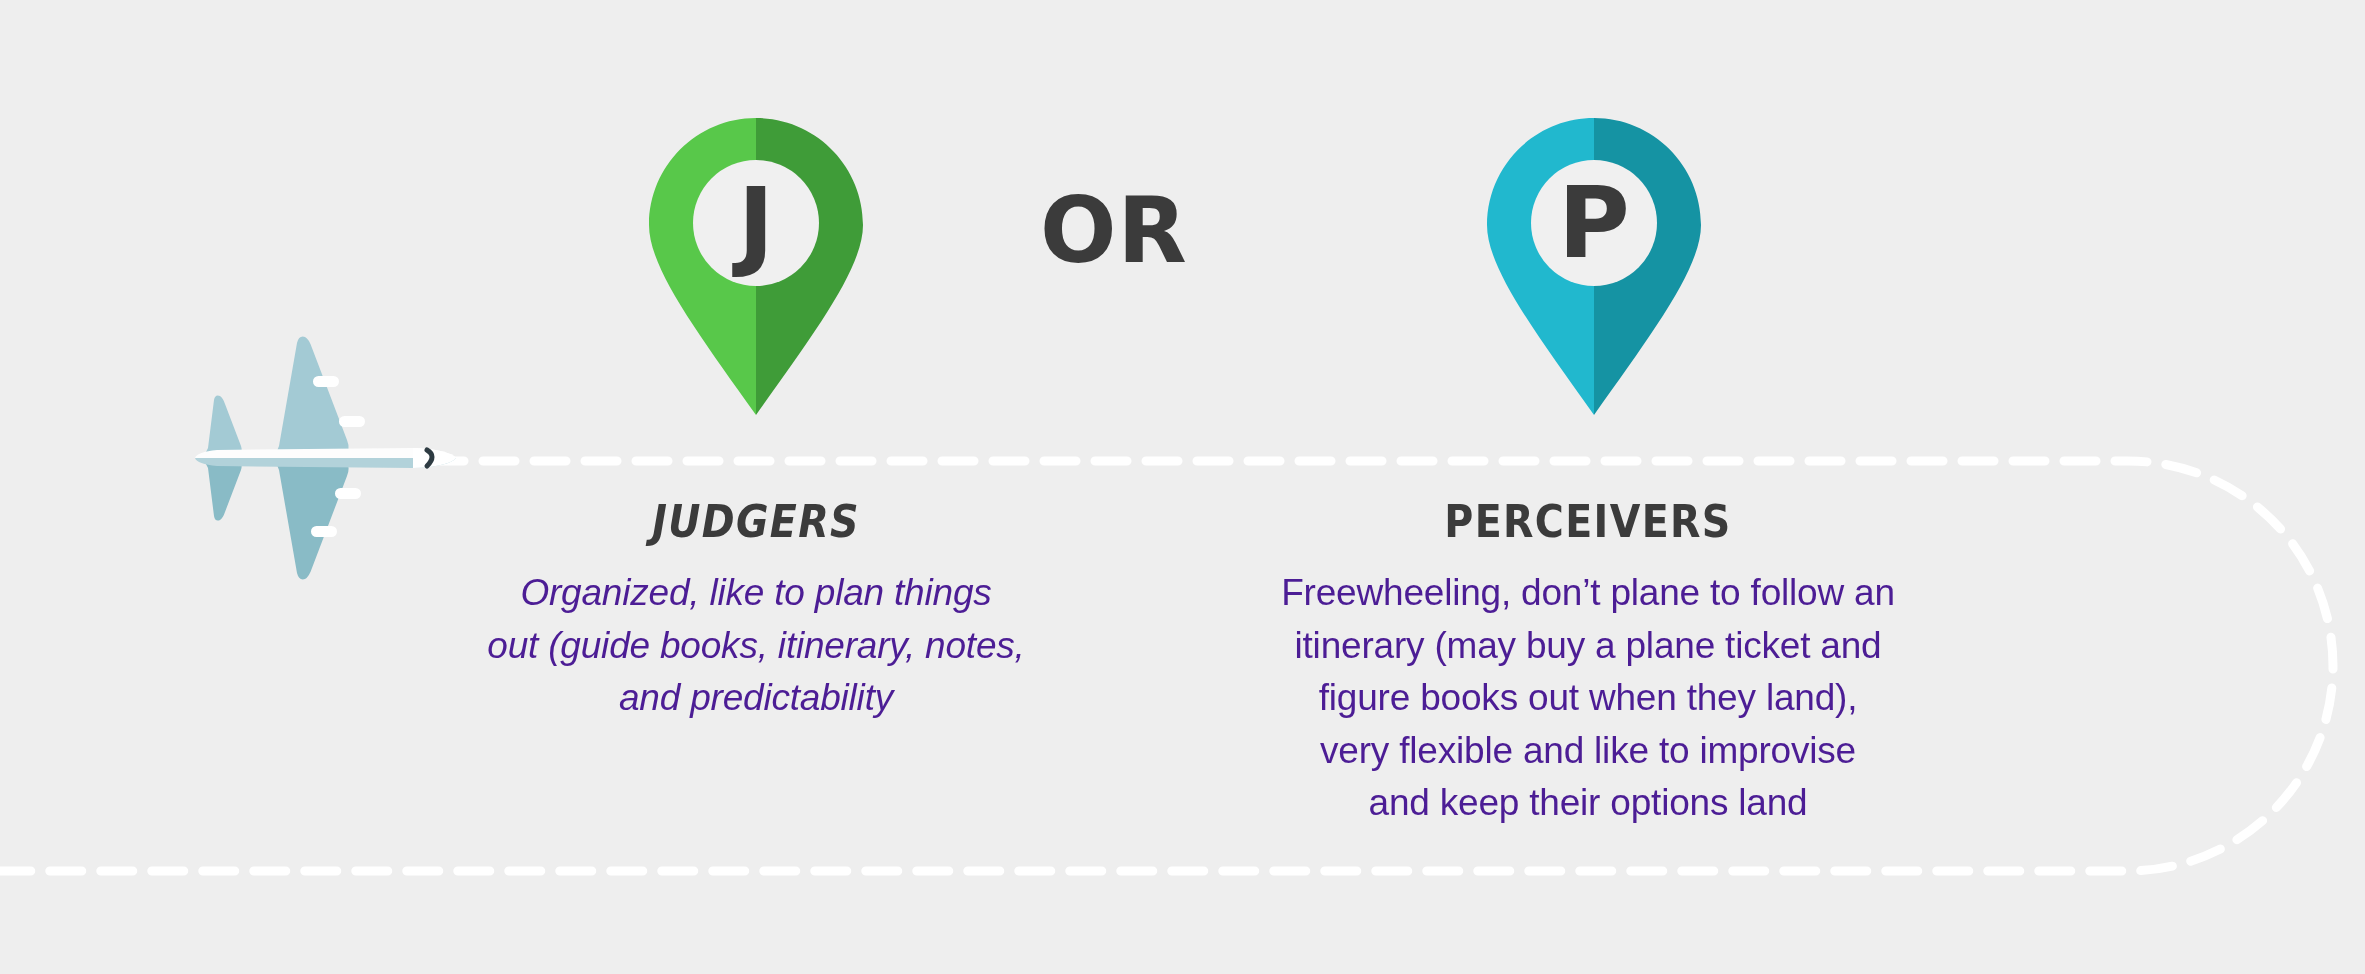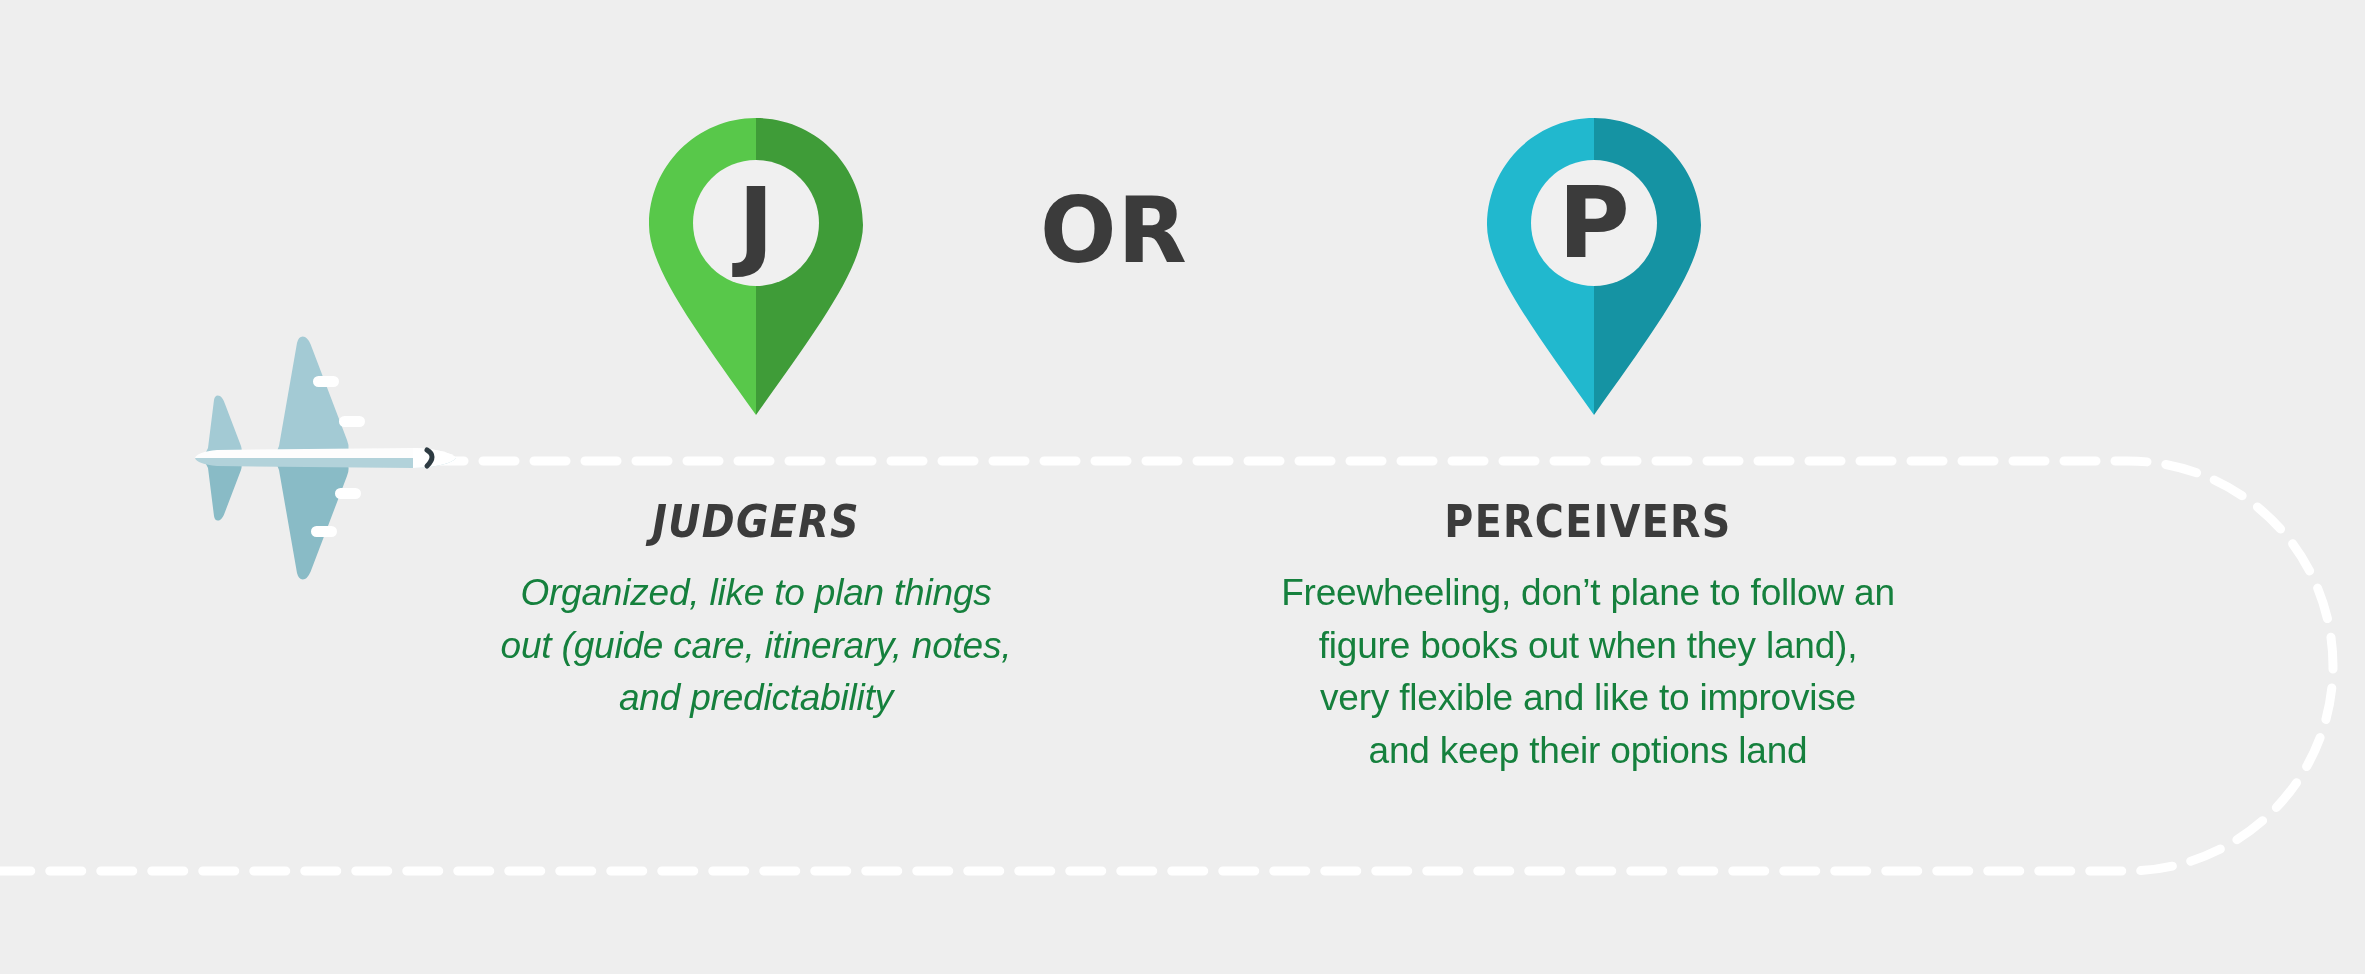--- a/index.html
+++ b/index.html
@@ -89,21 +89,21 @@
     color: #3b3b3b;
     margin: 0 0 22px 0;
     line-height: 1.05;
     transform: scaleX(0.88);
     transform-origin: center center;
   }
   .column-body {
     font-family: "Liberation Sans", sans-serif;
     font-size: 37px;
     font-weight: 400;
-    color: #15803d;
+    color: #4c1d95;
     line-height: 1.42;
     margin: 12px;
     letter-spacing: -0.2px;
   }
   .column-body .body-line {
     display: block;
     white-space: nowrap;
   }
 </style>
 </head>
@@ -163,28 +163,29 @@
     <circle cx="107" cy="105" r="63" fill="#f0f0f0"></circle>
     <text x="107" y="105" text-anchor="middle" dominant-baseline="central" font-family="DejaVu Sans, sans-serif" font-size="98" font-weight="700" fill="#3b3b3b">P</text>
   </svg>
 
   <div class="or-word">OR</div>
 
   <div class="column column-judgers">
     <h2 class="column-heading">JUDGERS</h2>
     <p class="column-body">
       <span class="body-line">Organized, like to plan things</span>
-      <span class="body-line">out (guide care, itinerary, notes,</span>
+      <span class="body-line">out (guide books, itinerary, notes,</span>
       <span class="body-line">and predictability</span>
     </p>
   </div>
 
   <div class="column column-perceivers">
     <h2 class="column-heading">PERCEIVERS</h2>
     <p class="column-body">
       <span class="body-line">Freewheeling, don’t plane to follow an</span>
+      <span class="body-line">itinerary (may buy a plane ticket and</span>
       <span class="body-line">figure books out when they land),</span>
       <span class="body-line">very flexible and like to improvise</span>
       <span class="body-line">and keep their options land</span>
     </p>
   </div>
 
 </div>
 
 </body></html>

